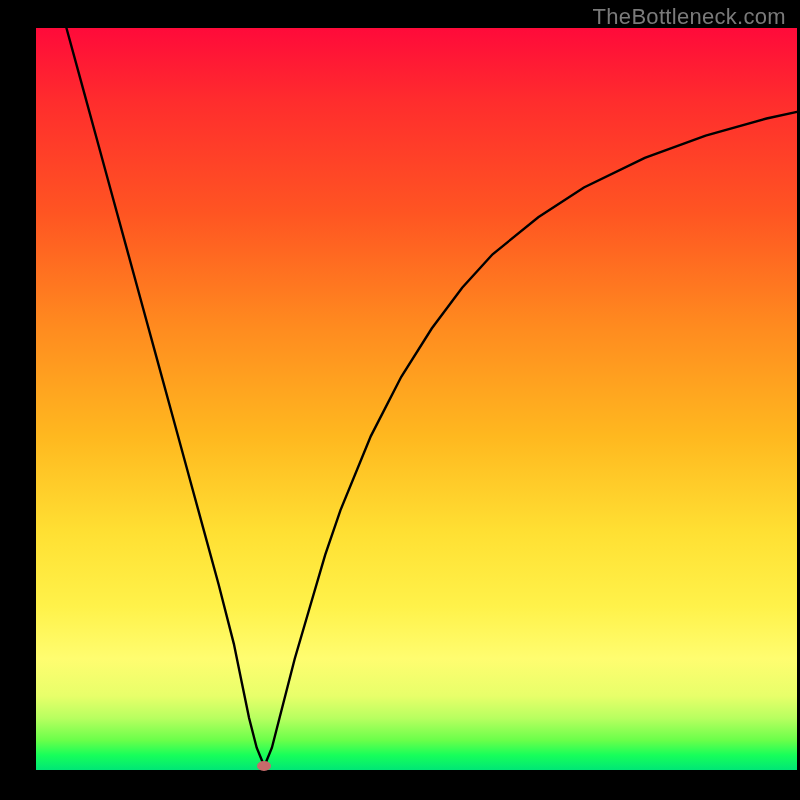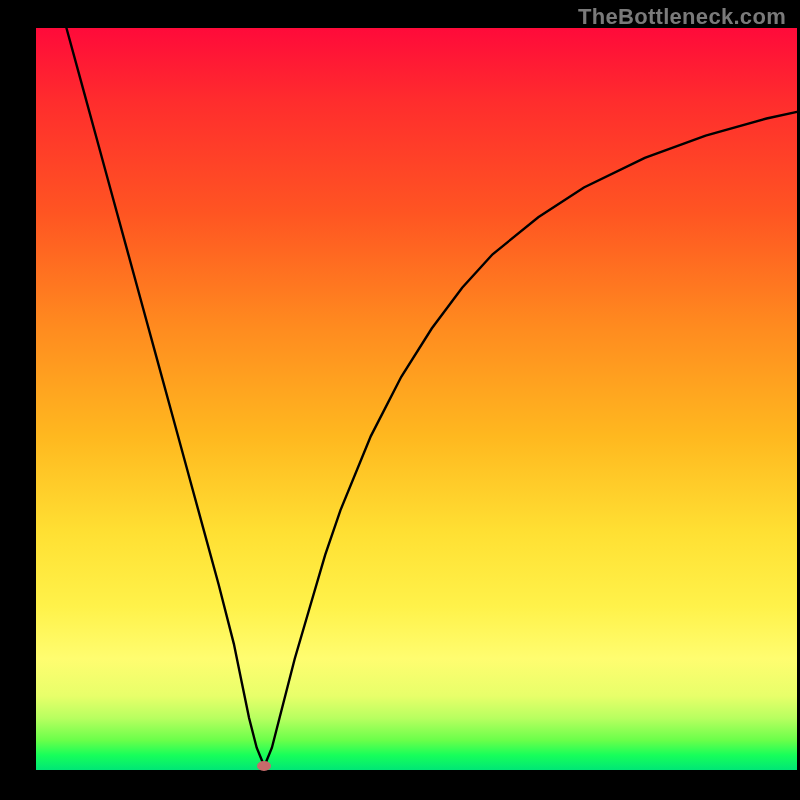--- a/index.html
+++ b/index.html
@@ -37,21 +37,21 @@
       #17ff5a 98%,
       #00e676 100%
     );
   }
   .watermark {
     position: absolute;
     top: 4px;
     right: 14px;
     color: #7a7a7a;
     font-size: 22px;
-    font-weight: 700;
+    font-weight: 400;
     letter-spacing: 0.3px;
     z-index: 10;
   }
   svg.curve {
     position: absolute;
     left: 0;
     top: 0;
   }
   .marker {
     position: absolute;

